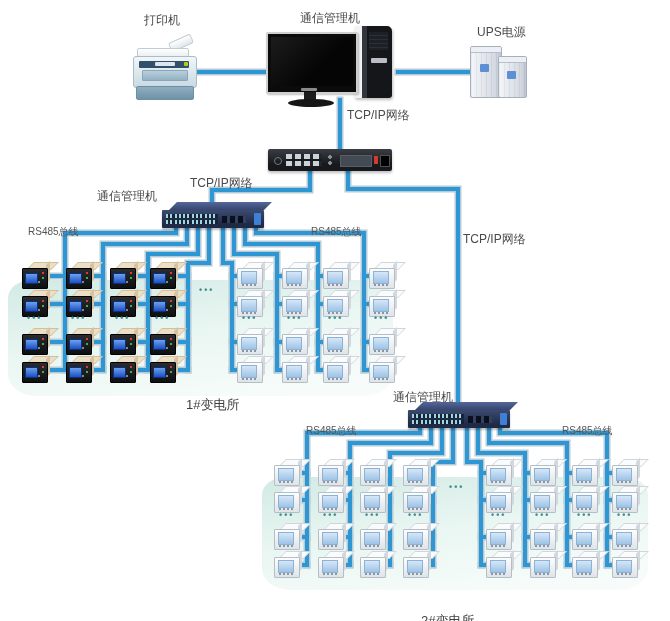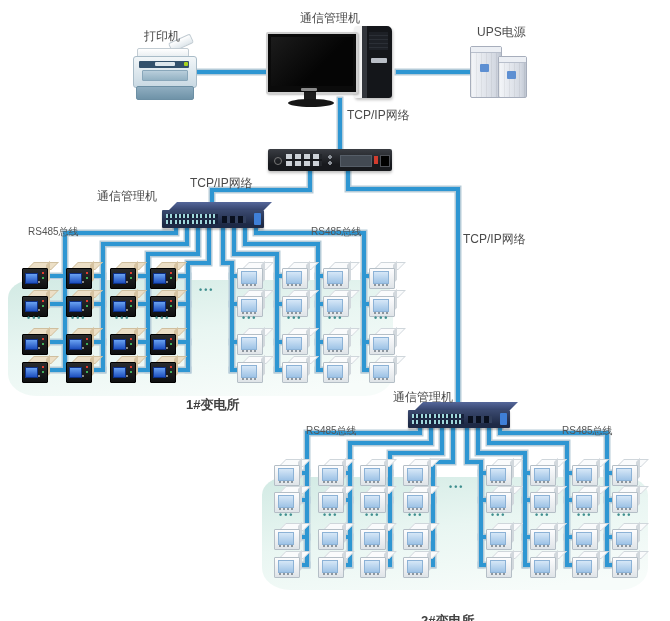--- a/index.html
+++ b/index.html
@@ -1,20 +1,20 @@
 <!DOCTYPE html>
 <html><head>
 <meta charset="utf-8">
 <style>
   html,body{margin:0;padding:0;background:#fff;}
   .stage{position:relative;width:670px;height:621px;background:#fff;overflow:hidden;
          font-family:"Liberation Sans","DejaVu Sans",sans-serif;color:#4a4a4a;}
   .lbl{position:absolute;font-size:12px;color:#4a4a4a;white-space:nowrap;}
   .lbl.small{font-size:10px;color:#555;}
-  .lbl.big{font-size:13px;color:#3f3f3f;font-weight:bold;}
+  .lbl.big{font-size:13px;color:#3f3f3f;}
   .cdots{position:absolute;font-size:9px;letter-spacing:2px;color:#3f8e8e;font-weight:bold;}
   .panel{position:absolute;background:linear-gradient(172deg,#d2eae4,#e9f6f2 45%,#f7fcfa 90%);
          border-radius:24px 24px 28px 28px/18px 18px 22px 22px;}
   svg.cables{position:absolute;left:0;top:0;}
 
   
   .printer{position:absolute;width:64px;height:58px;}
   .printer .lid{position:absolute;left:4px;top:6px;width:50px;height:9px;background:linear-gradient(#ffffff,#e4eaee);
                 border:1px solid #c2ccd3;border-radius:2px;}
   .printer .flap{position:absolute;right:4px;top:-4px;width:22px;height:8px;background:linear-gradient(#fff,#dfe7ec);
@@ -809,21 +809,21 @@
 
   <div class="switch" style="left:408px;top:402px;">
     <span class="top"></span>
     <span class="body">
         <span class="pstrip"></span>
         <span class="uplink"></span>
         <span class="accent"></span>
       </span>
   </div>
 
-  <span class="lbl" style="left:144px;top:28px;">打印机</span>
+  <span class="lbl" style="left:144px;top:12px;">打印机</span>
   <span class="lbl" style="left:300px;top:10px;">通信管理机</span>
   <span class="lbl" style="left:477px;top:24px;">UPS电源</span>
   <span class="lbl" style="left:347px;top:107px;">TCP/IP网络</span>
   <span class="lbl" style="left:190px;top:175px;">TCP/IP网络</span>
   <span class="lbl" style="left:463px;top:231px;">TCP/IP网络</span>
   <span class="lbl" style="left:97px;top:188px;">通信管理机</span>
   <span class="lbl" style="left:393px;top:389px;">通信管理机</span>
   <span class="lbl small" style="left:28px;top:225px;">RS485总线</span>
   <span class="lbl small" style="left:311px;top:225px;">RS485总线</span>
   <span class="lbl small" style="left:306px;top:424px;">RS485总线</span>

